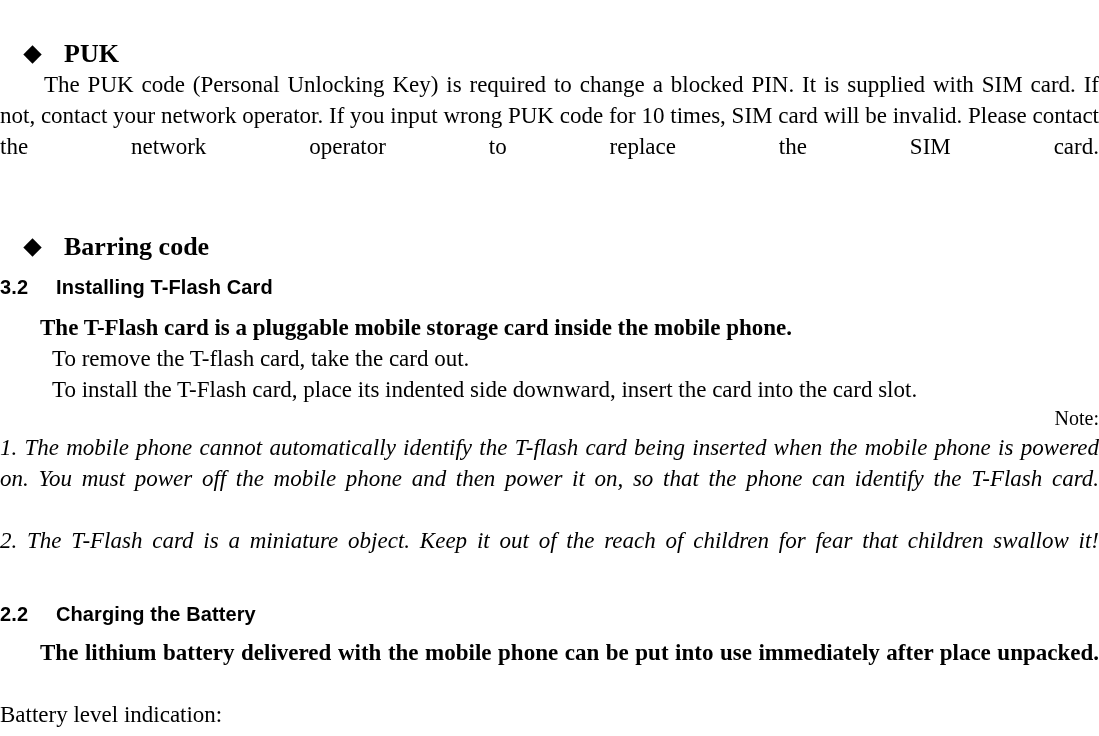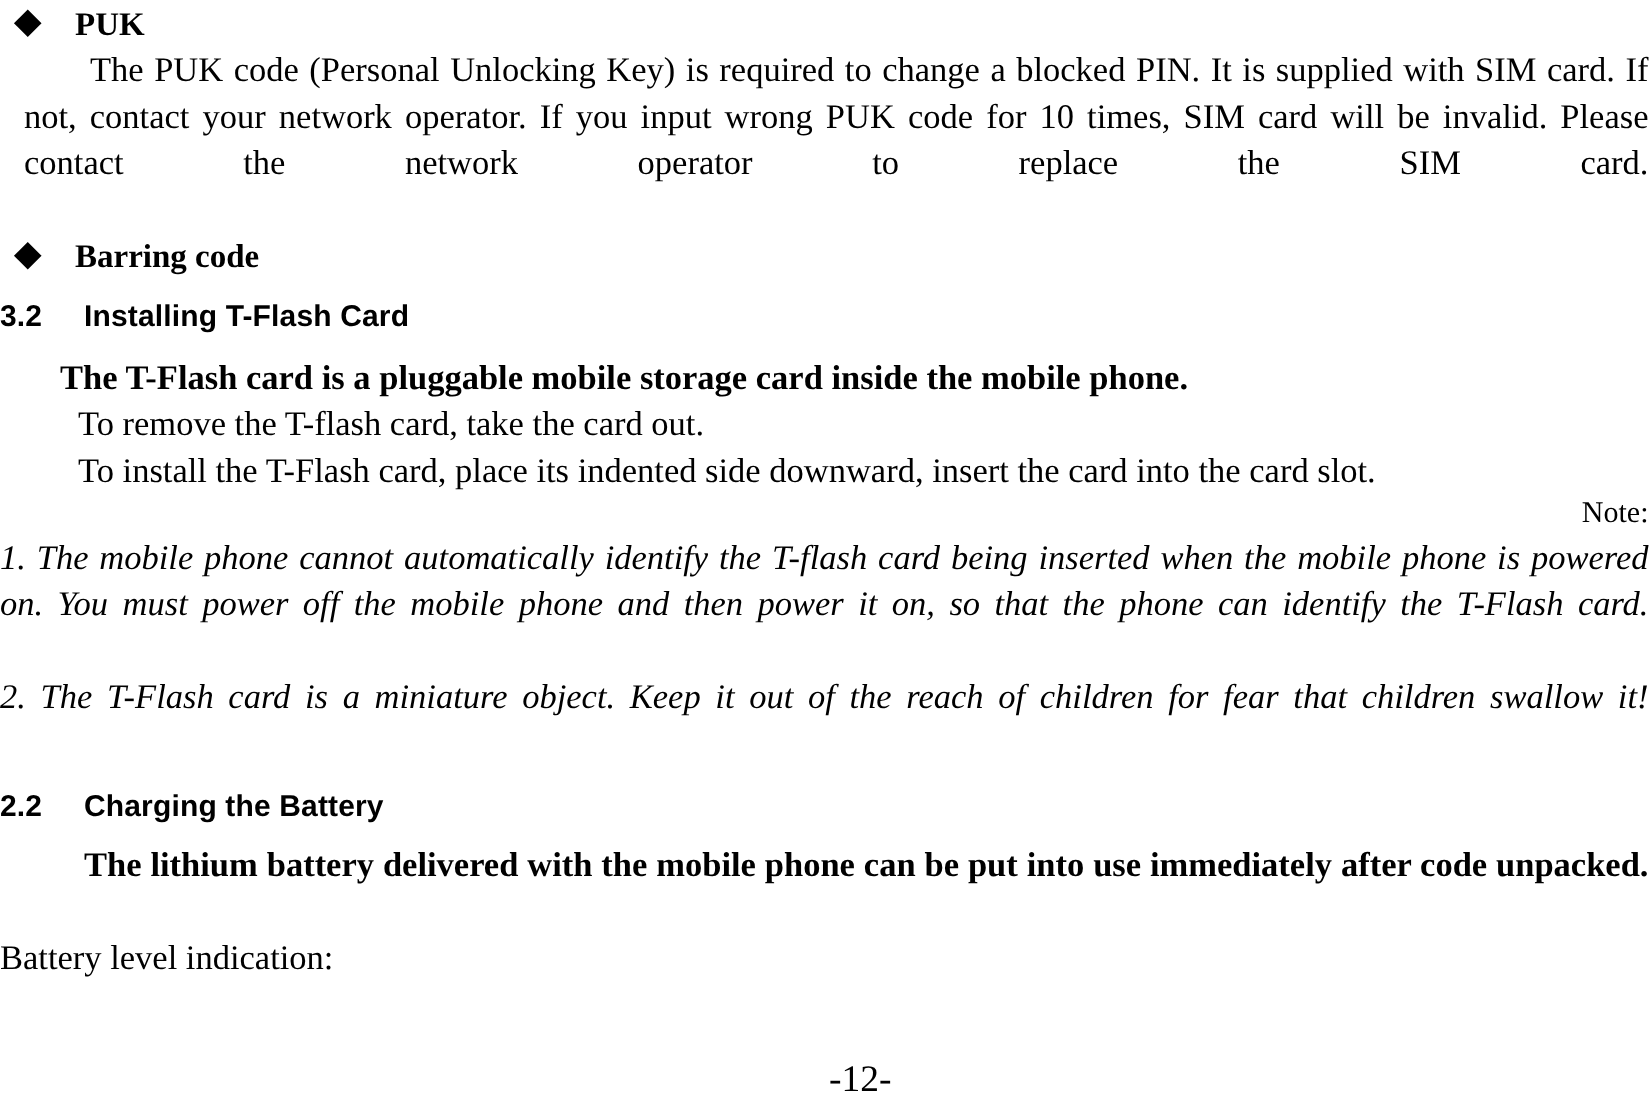--- a/index.html
+++ b/index.html
@@ -19,25 +19,26 @@
   .page {
     position: relative;
     width: 1099px;
     height: 736px;
     box-sizing: border-box;
   }
 
   
   .bullet-heading {
     display: block;
-    font-size: 22px;
+    font-size: 26px;
     font-weight: bold;
     line-height: 31px;
-    padding-left: 12px;
+    padding-left: 26px;
     white-space: nowrap;
+    margin-top: 38px;
   }
   .bullet-heading .diamond {
     display: inline-block;
     width: 13px;
     height: 13px;
     background: #000000;
     transform: rotate(45deg);
     vertical-align: 1px;
     margin-right: 25px;
   }
@@ -48,21 +49,20 @@
 
   
   .body-para {
     font-size: 23px;
     line-height: 31px;
     text-align: justify;
     text-justify: inter-word;
     margin: 0;
     text-indent: 44px;
     hyphens: none;
-    padding-left: 16px;
   }
 
   
   .body-para::after {
     content: "";
     display: inline-block;
     width: 100%;
   }
 
   .no-indent { text-indent: 0; }
@@ -160,21 +160,21 @@
 
   <p class="note-para">1. The mobile phone cannot automatically identify the T-flash card being inserted when the mobile phone is powered on. You must power off the mobile phone and then power it on, so that the phone can identify the T-Flash card.</p>
   <p class="note-para">2. The T-Flash card is a miniature object. Keep it out of the reach of children for fear that children swallow it!</p>
 
   <div class="gap-12"></div>
 
   <h2 class="section-heading"><span class="secnum">2.2</span><span>Charging the Battery</span></h2>
 
   <div class="gap-8"></div>
 
-  <p class="body-para indent-40">The lithium battery delivered with the mobile phone can be put into use immediately after code unpacked.</p>
+  <p class="body-para indent-40">The lithium battery delivered with the mobile phone can be put into use immediately after place unpacked.</p>
 
   <p class="body-line no-indent">Battery level indication:</p>
 
   <div class="footer">
     <span>-12-</span>
   </div>
 
 </div>
 
 </body></html>

